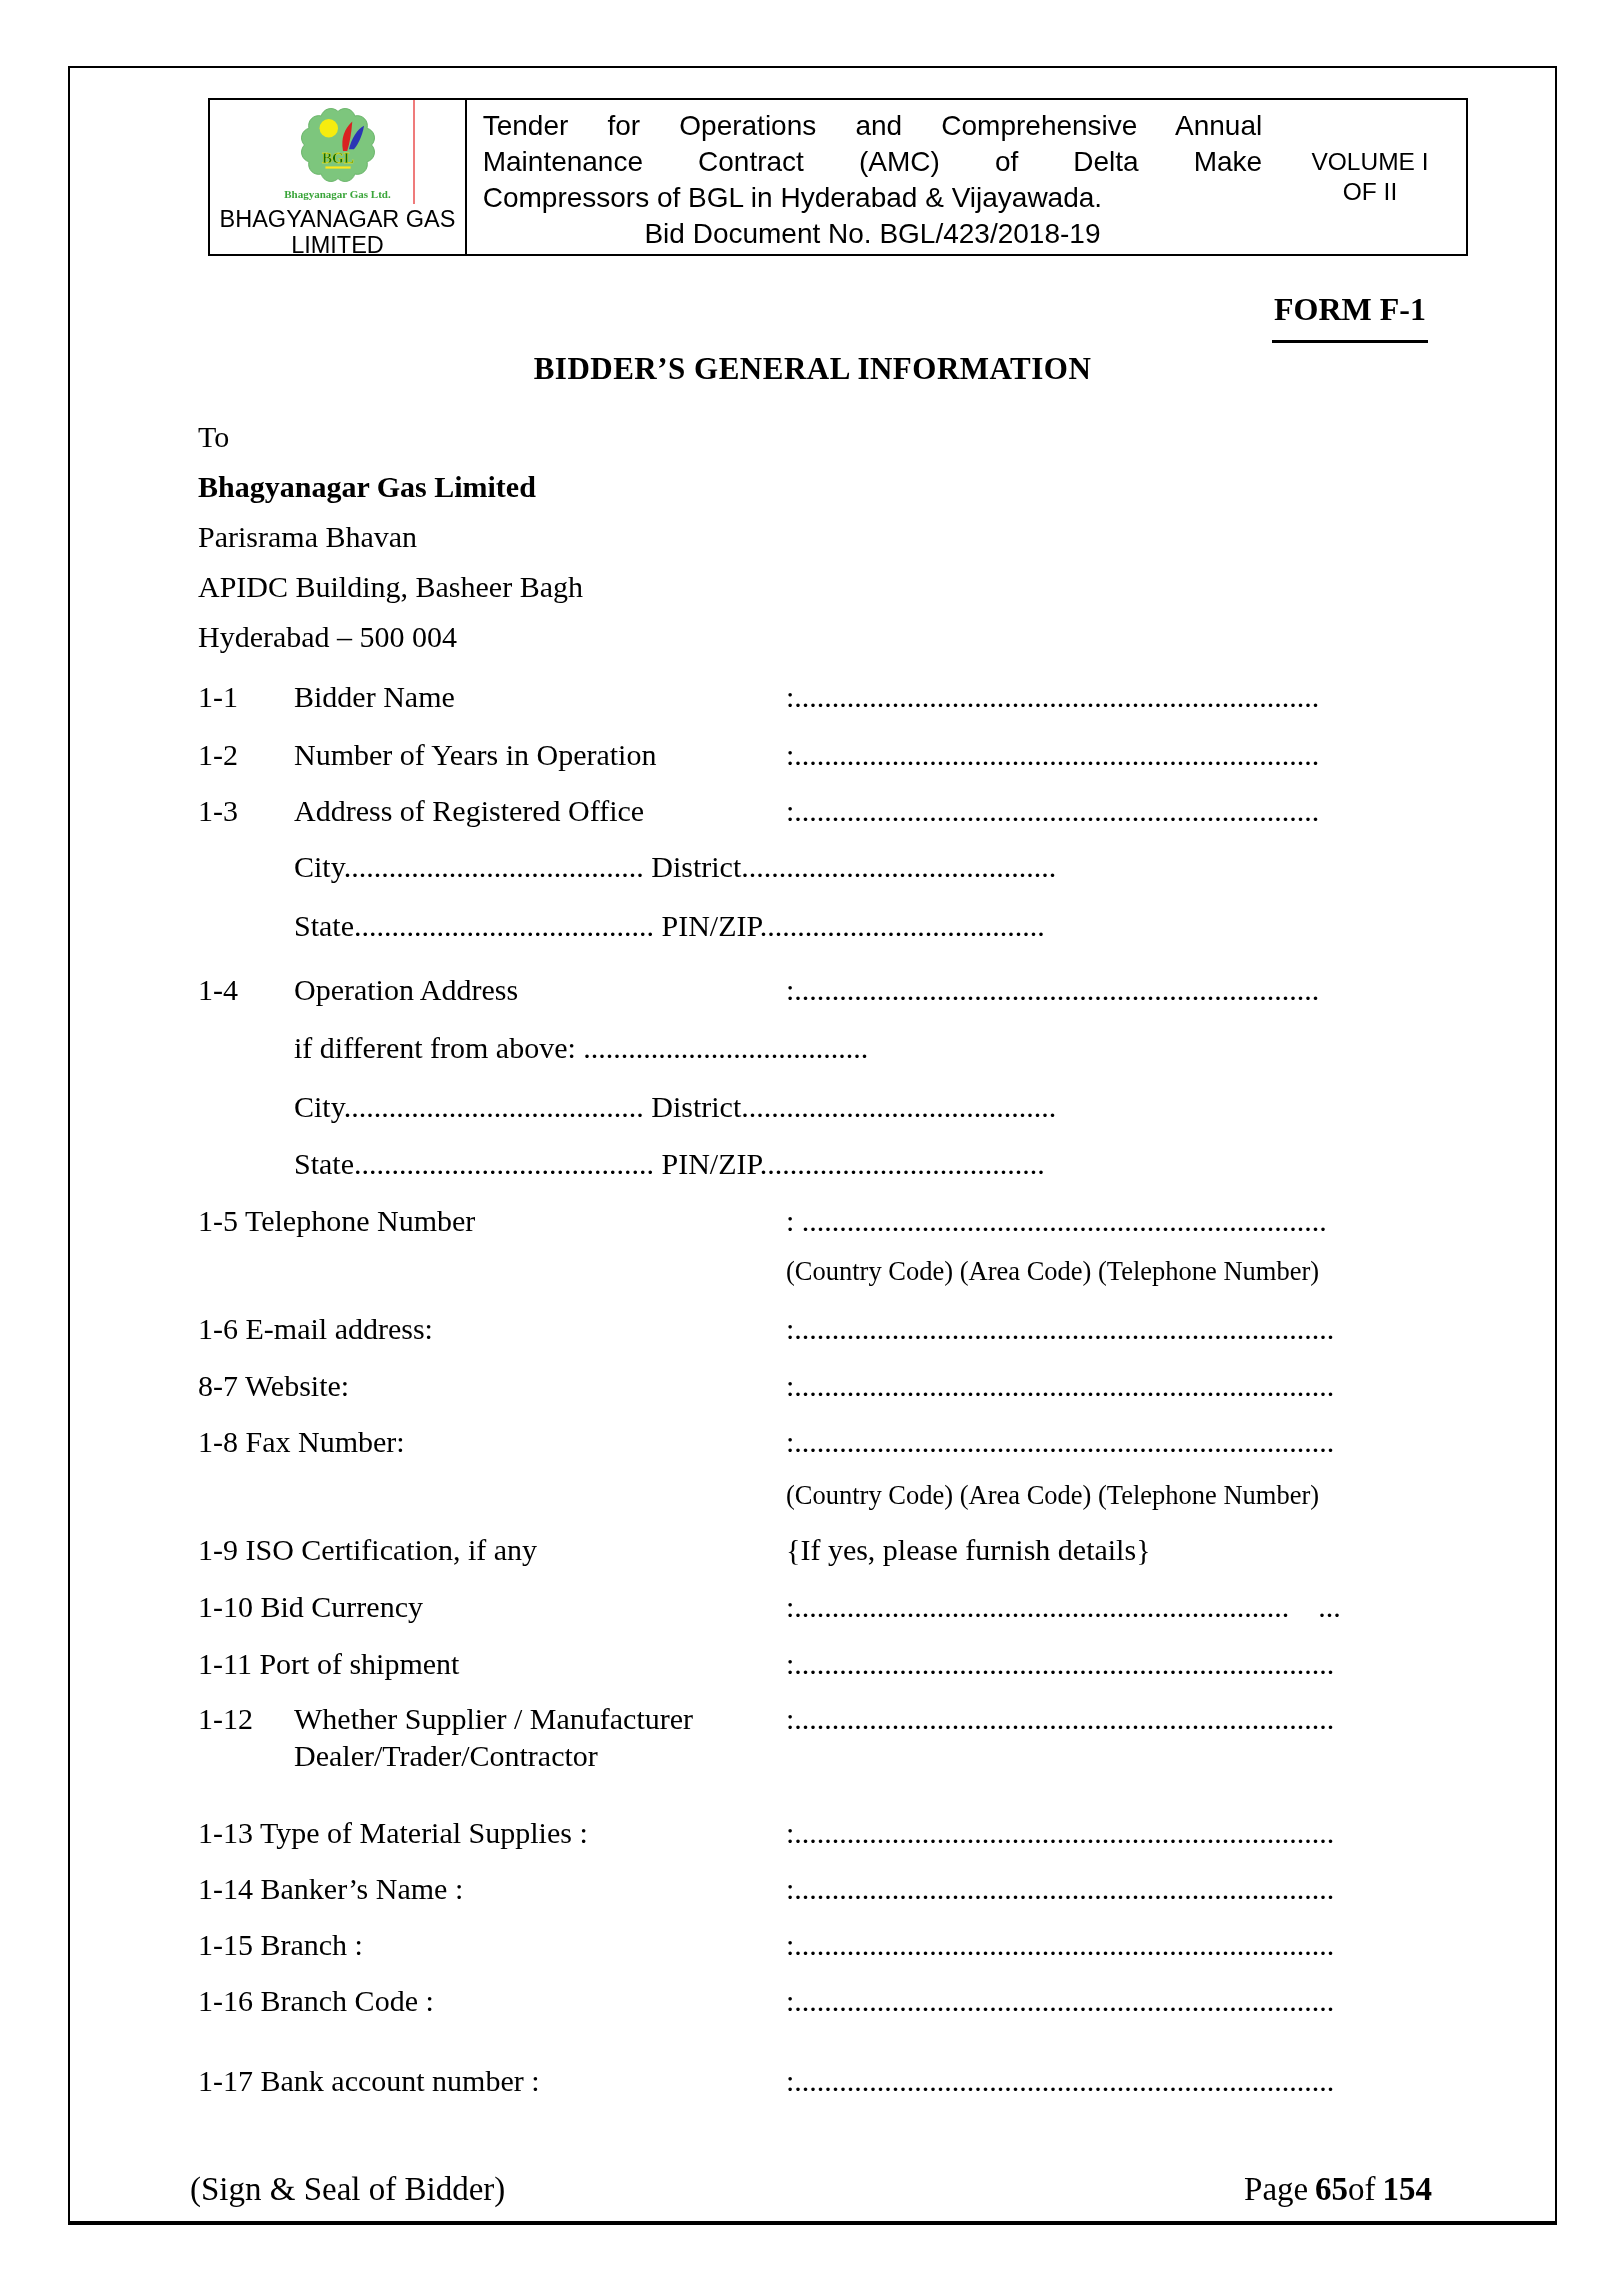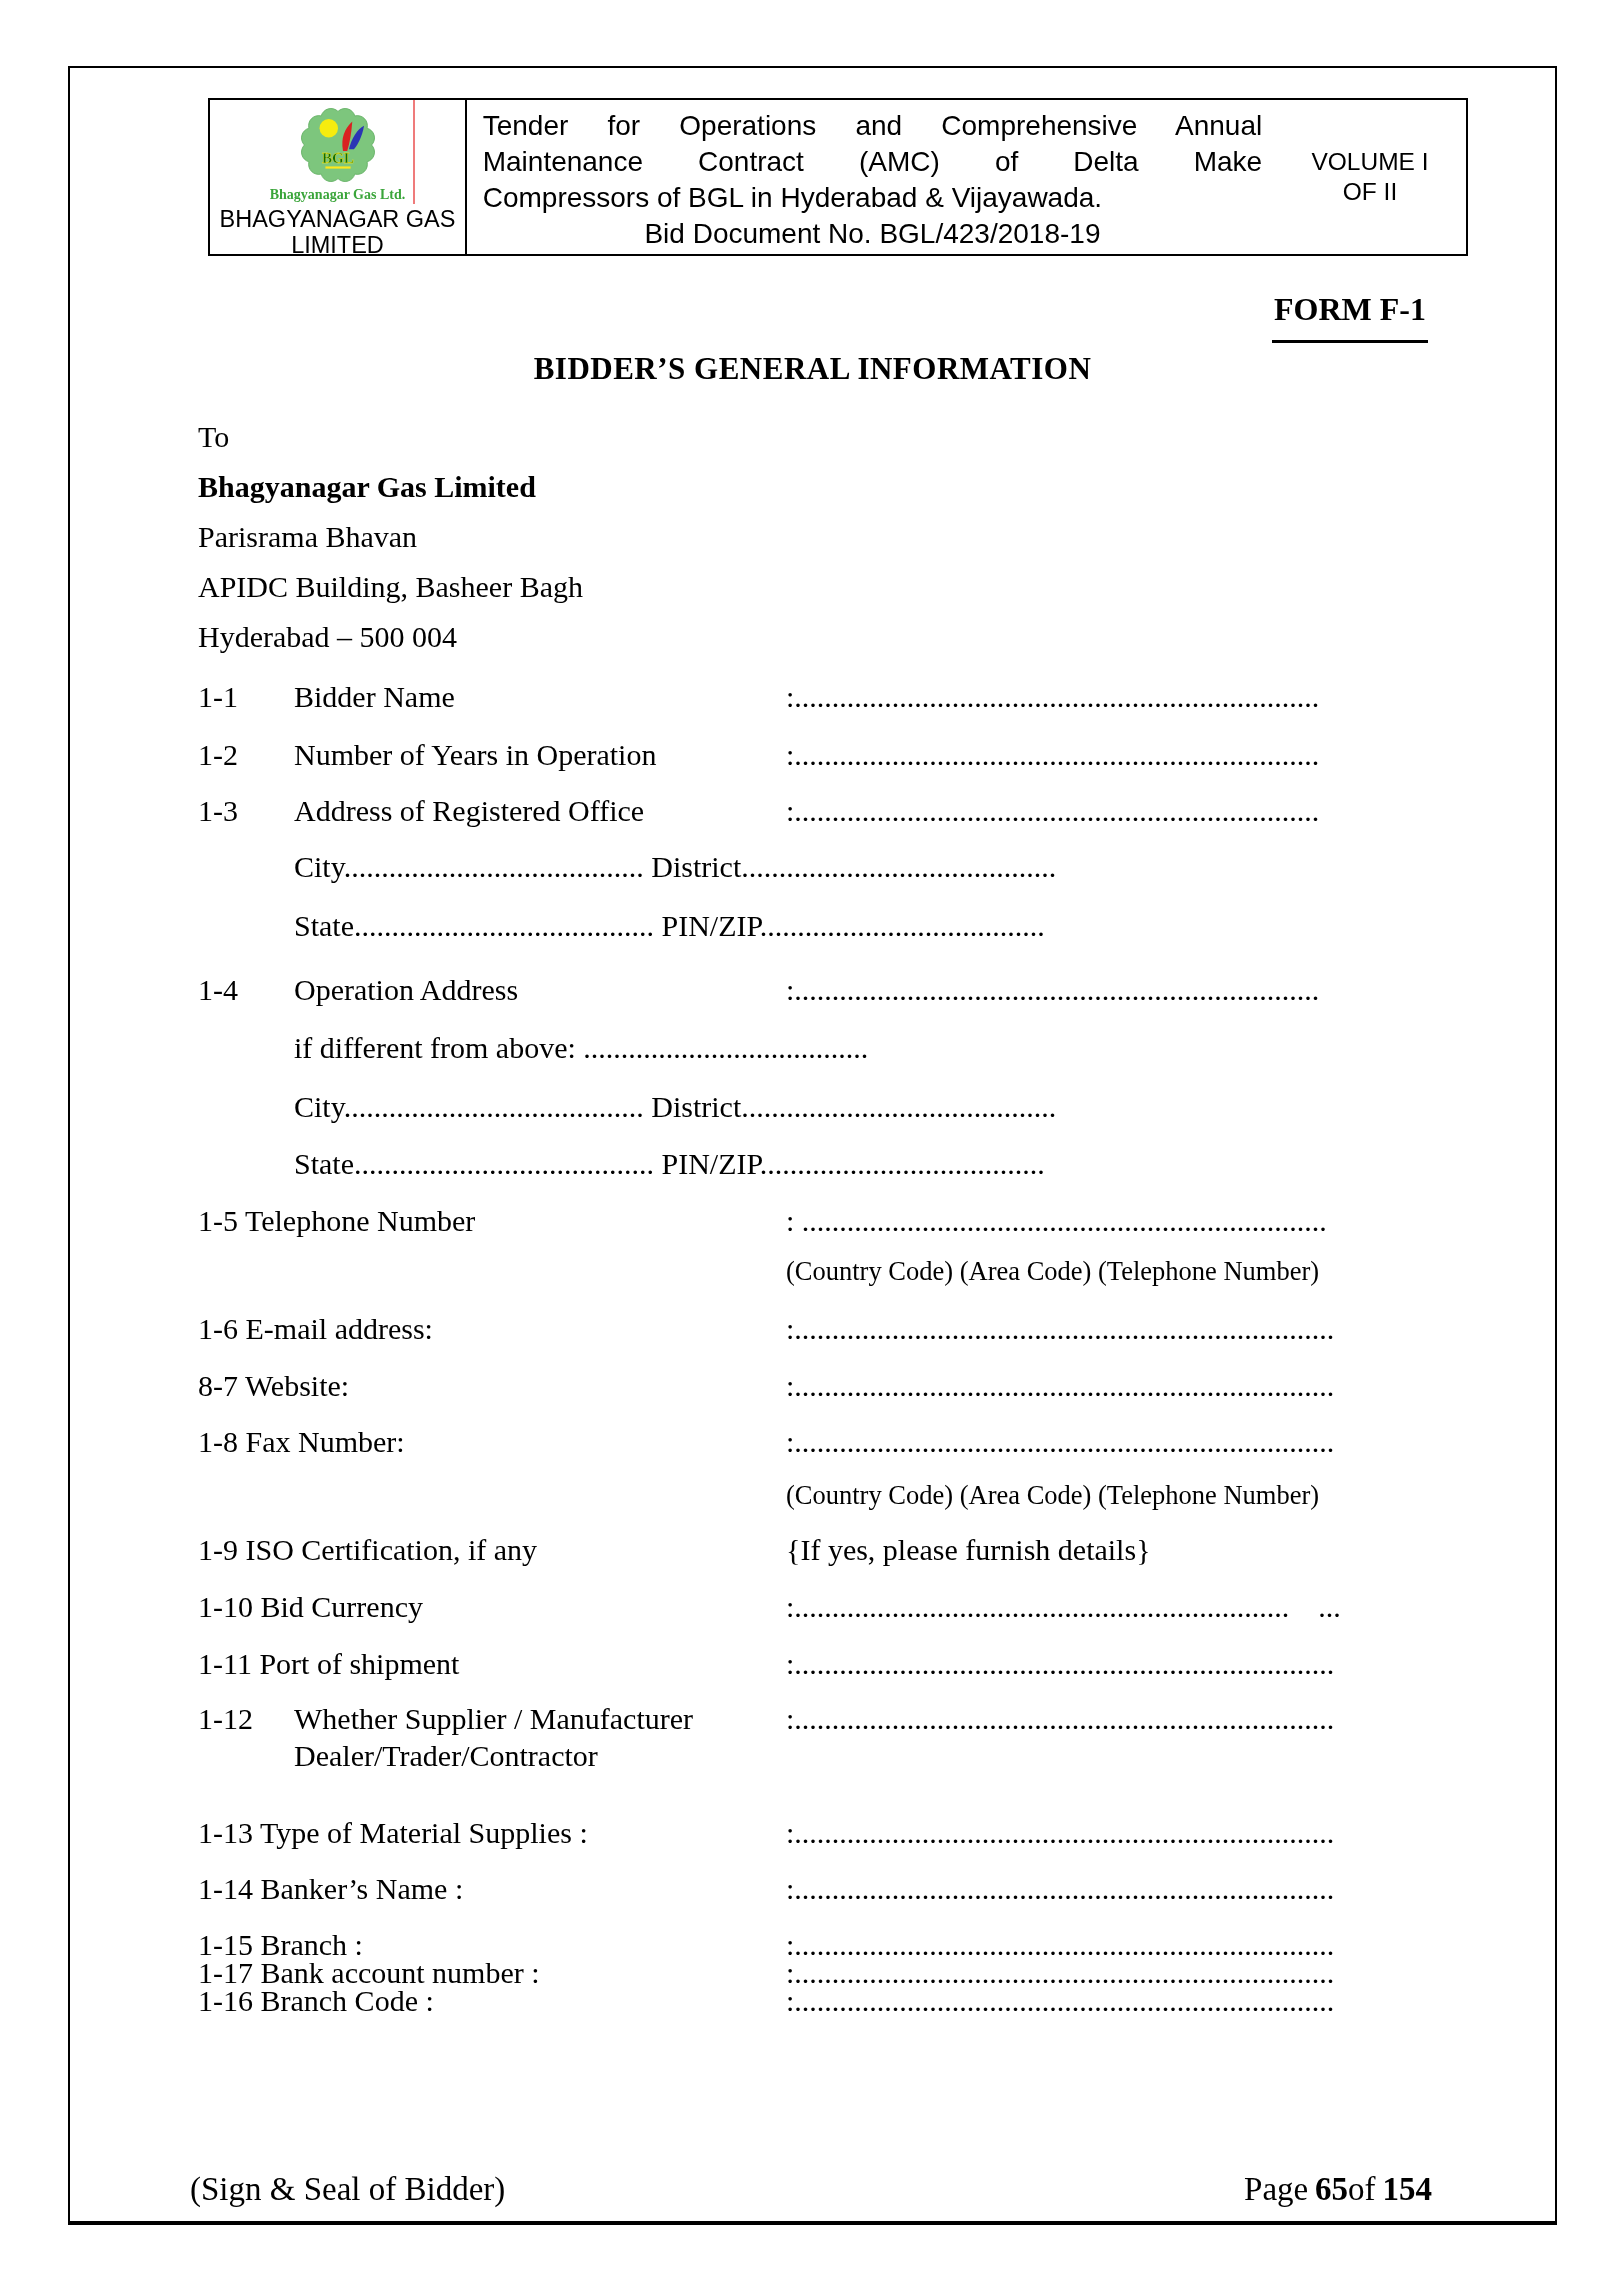--- a/index.html
+++ b/index.html
@@ -8,21 +8,21 @@
   .frame { position:absolute; left:68px; top:66px; width:1489px; height:2159px;
            border:2px solid #000; border-bottom-width:4.9px; box-sizing:border-box; }
 
   
   .header-table { position:absolute; left:138px; top:30px; width:1260px; height:158px;
                   border:2px solid #000; display:flex; box-sizing:border-box; }
   .logo-cell { width:257px; border-right:2px solid #000; box-sizing:border-box;
                position:relative; text-align:center; padding-top:2.9px; }
   .logo-divider { position:absolute; left:203px; top:0; width:2px; height:104px; background:#ef7b7b; }
   .logo-subtext { font-family:"Liberation Serif", serif; font-weight:bold;
-                  font-size:14px; line-height:15.7px; color:#3aa53a; margin-top:-3.9px; }
+                  font-size:11px; line-height:15.7px; color:#3aa53a; margin-top:-3.9px; }
   .company-name { font-family:"Liberation Sans", sans-serif; font-size:23.5px; line-height:26.5px;
                   margin-top:2.9px; }
   .title-cell { width:807px; box-sizing:border-box; padding:7.8px 11.8px 0 15.7px;
                 font-family:"Liberation Sans", sans-serif; font-size:28px; line-height:36px; }
   .just { text-align:justify; text-align-last:justify; white-space:normal; }
   .left-line { text-align:left; }
   .center-line { text-align:center; }
   .volume-cell { flex:1; display:flex; flex-direction:column; align-items:center;
                  justify-content:center; font-family:"Liberation Sans", sans-serif;
                  font-size:24.5px; line-height:30px; }
@@ -171,21 +171,21 @@
       <span class="val">:........................................................................</span>
     </div>
     <div class="row" style="top:1860px">
       <span>1-15 Branch :</span>
       <span class="val">:........................................................................</span>
     </div>
     <div class="row" style="top:1916px">
       <span>1-16 Branch Code :</span>
       <span class="val">:........................................................................</span>
     </div>
-    <div class="row" style="top:1888px">
+    <div class="row" style="top:1996px">
       <span>1-17 Bank account number :</span>
       <span class="val">:........................................................................</span>
     </div>
 
     <div class="footer">
       <span>(Sign &amp; Seal of Bidder)</span>
       <span class="pg">
         <span>Page</span><b>65</b><span>of</span><b>154</b>
       </span>
     </div>

